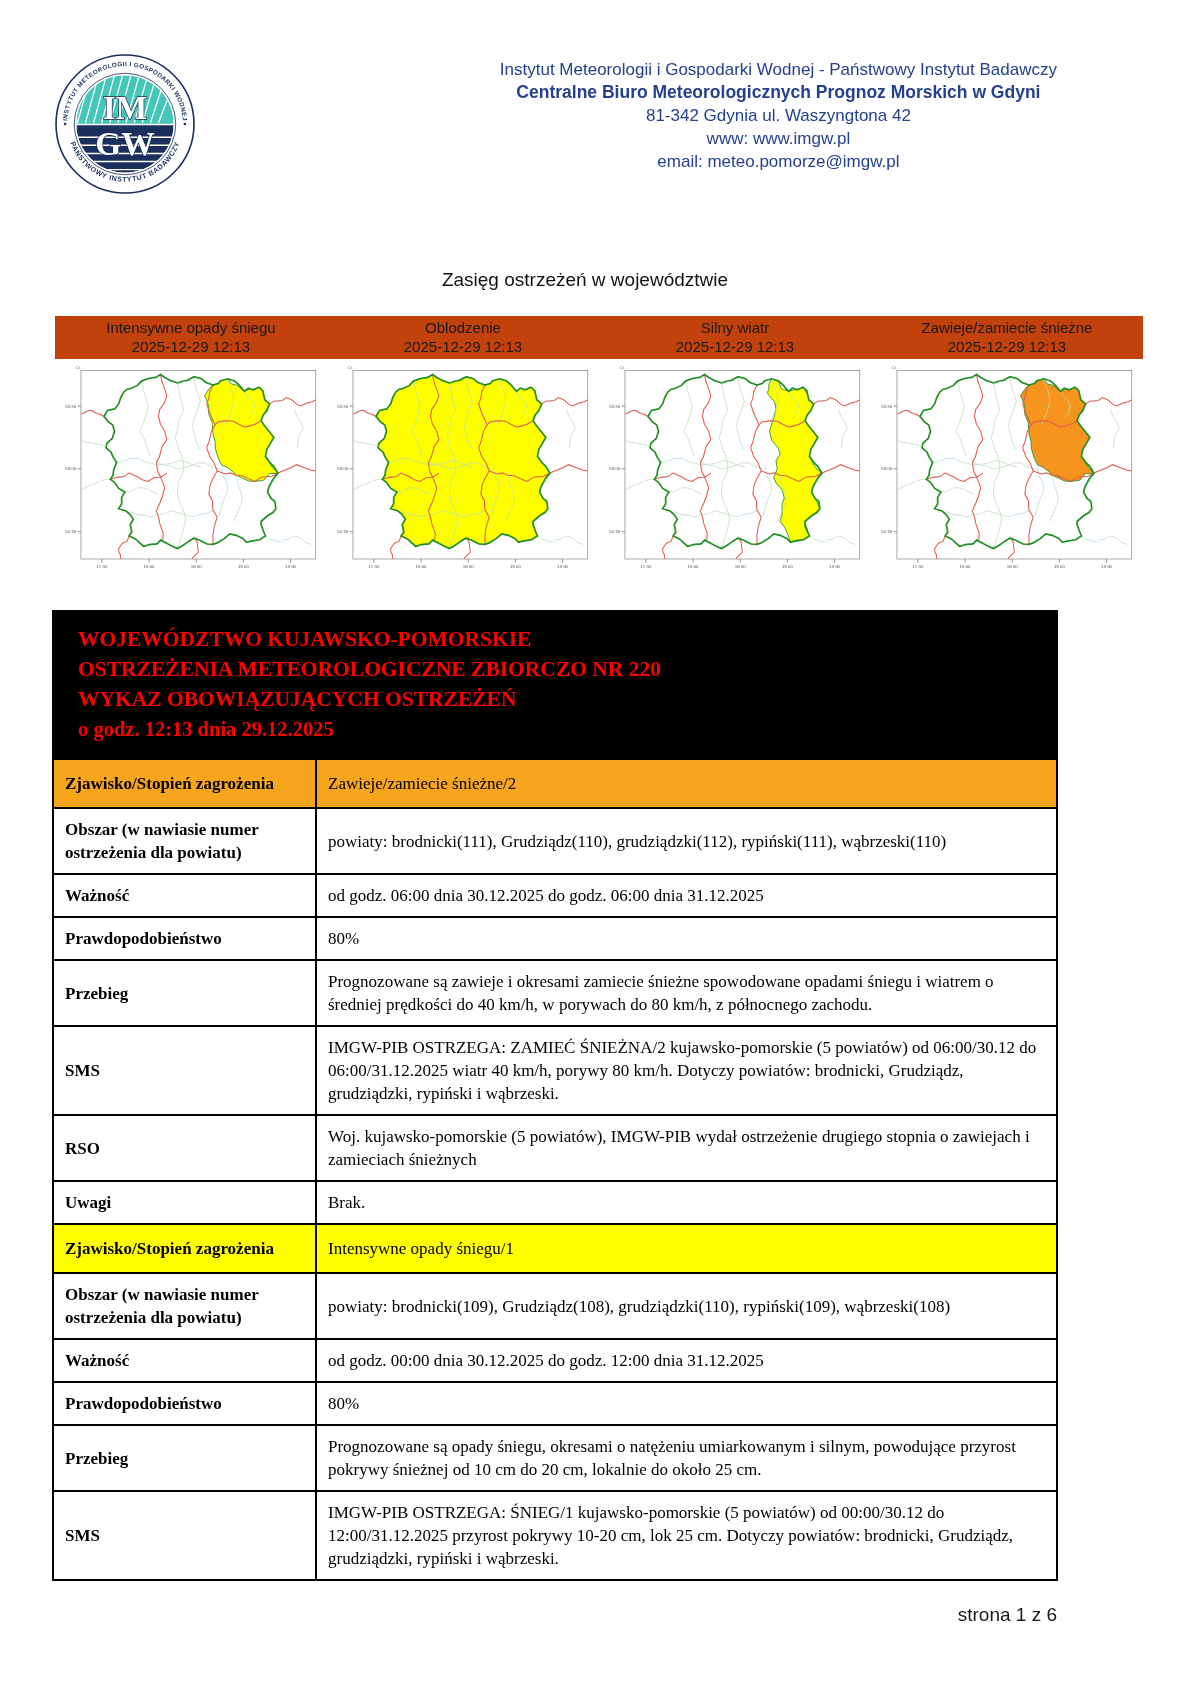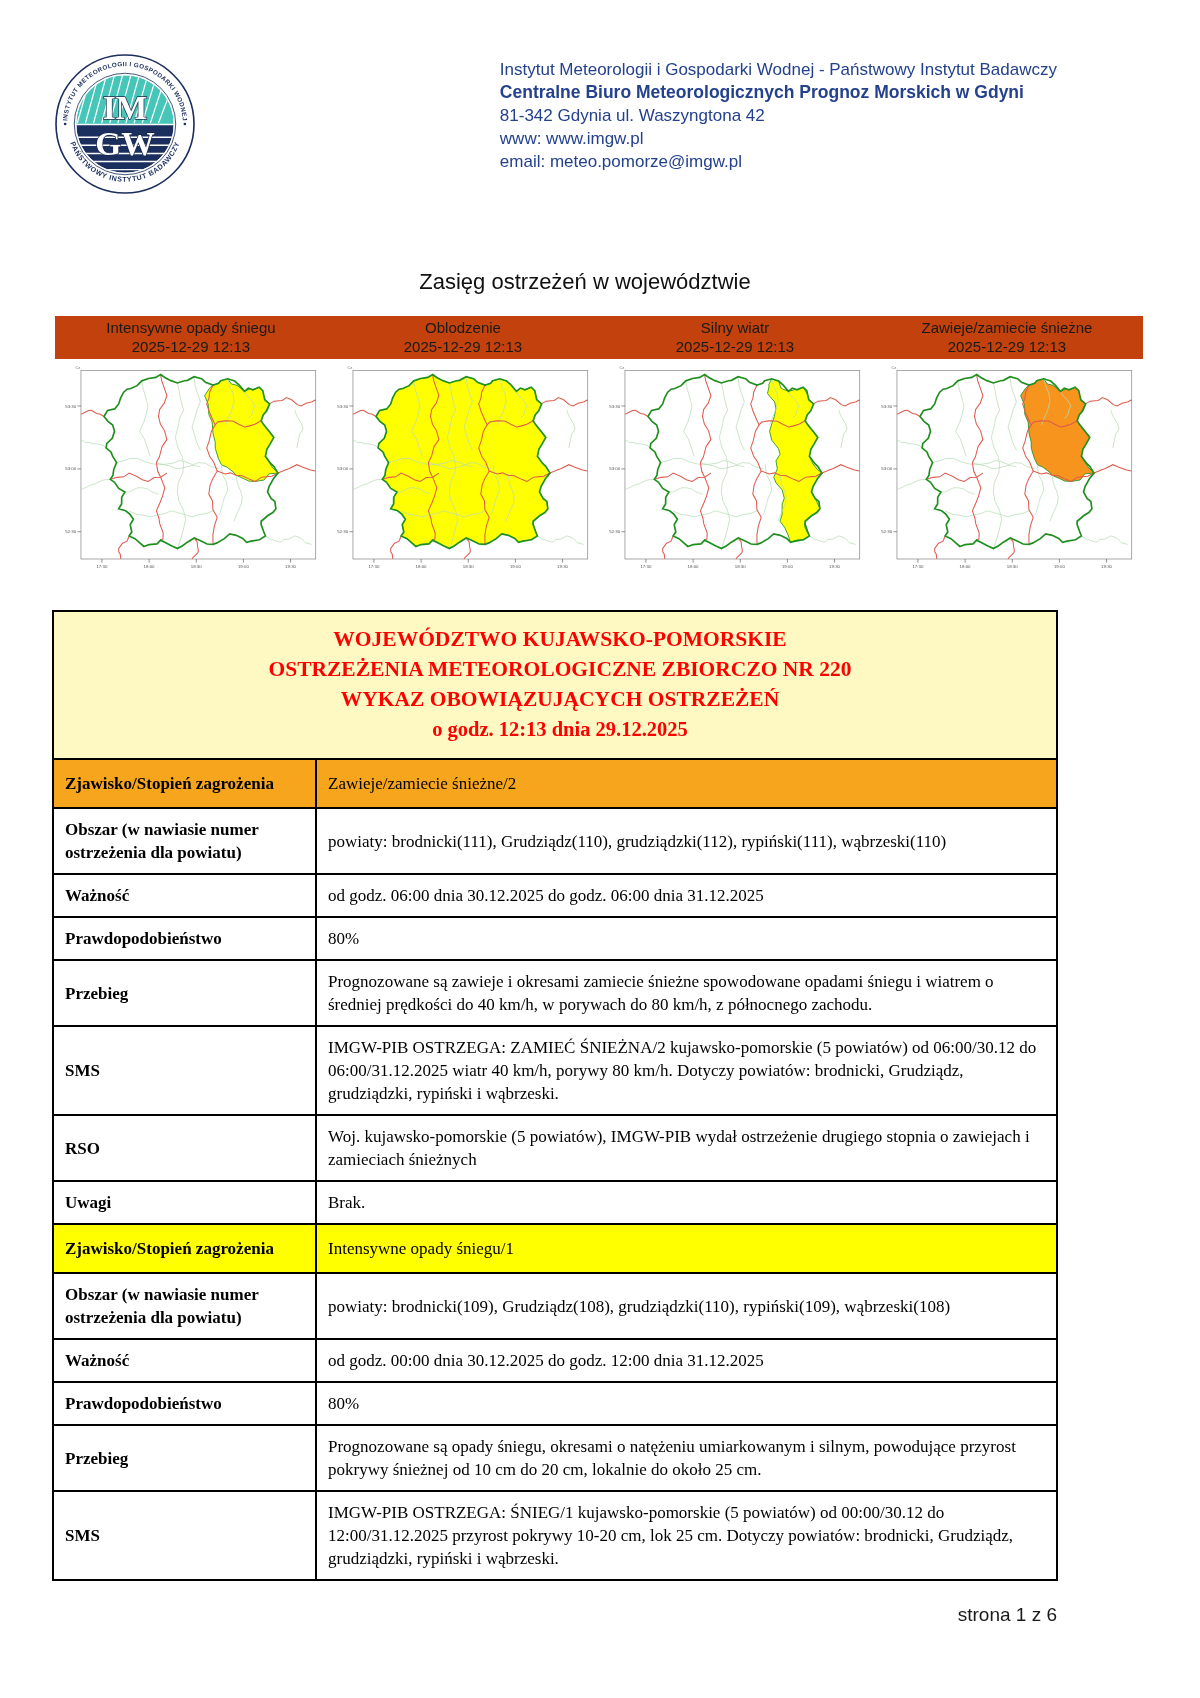--- a/index.html
+++ b/index.html
@@ -4,50 +4,50 @@
 <style>
   html,body { margin:0; padding:0; background:#ffffff; }
   .page {
     position:relative; width:1200px; height:1698px; background:#fff;
     font-family:"Liberation Serif", serif; overflow:hidden;
   }
 
   
   .logo { position:absolute; top:54px; left:55px; width:140px; height:140px; }
   .contact {
-    position:absolute; top:58px; right:143px; text-align:left;
+    position:absolute; top:58px; right:143px; text-align:center;
     font-family:"Liberation Sans", sans-serif; font-size:17px; line-height:23px;
     color:var(--navy,#24418e);
   }
   .contact .c-bold { font-weight:bold; font-size:17.5px; }
 
   
   .section-title {
     position:absolute; top:269px; left:0; width:1170px; text-align:center;
-    font-family:"Liberation Sans", sans-serif; font-size:22px; color:#111;
+    font-family:"Liberation Sans", sans-serif; font-size:19px; color:#111;
   }
 
   
   .maps-row { position:absolute; top:316px; left:55px; width:1090px; display:flex; }
   .map-panel { width:272px; flex:0 0 272px; }
   .map-title {
     background:#c2410c; text-align:center; padding:2px 0 3px 0;
     font-family:"Liberation Sans", sans-serif; font-size:15px; line-height:19px; color:#1a1a1a;
   }
   .map-box { text-align:center; }
   .map-box svg { display:block; margin:5px auto 0 auto; }
 
   
   .warn-table {
     position:absolute; top:610px; left:52px; width:1006px;
     border-collapse:collapse; table-layout:fixed;
     font-family:"Liberation Serif", serif; font-size:17px; color:#000;
   }
   .warn-table td { border:2px solid #000; padding:9px 11px; vertical-align:middle; line-height:23px; }
-  .warn-table td.title-cell { text-align:center; padding:12px 8px 14px 18px; background:#fef9c3; }
+  .warn-table td.title-cell { text-align:left; padding:12px 8px 14px 24px; background:#000000; }
   .title-line { font-weight:bold; font-size:21.5px; line-height:30px; color:var(--title-red,#fe0000); }
   .title-line.small { font-size:20.5px; }
   .warn-table td.lbl { font-weight:bold; }
   .phen-row td { padding:12px 11px; }
   .phen-row td.lbl { font-weight:bold; }
 
   
   .page-footer {
     position:absolute; top:1604px; right:143px;
     font-family:"Liberation Sans", sans-serif; font-size:19px; color:#1a1a1a;

